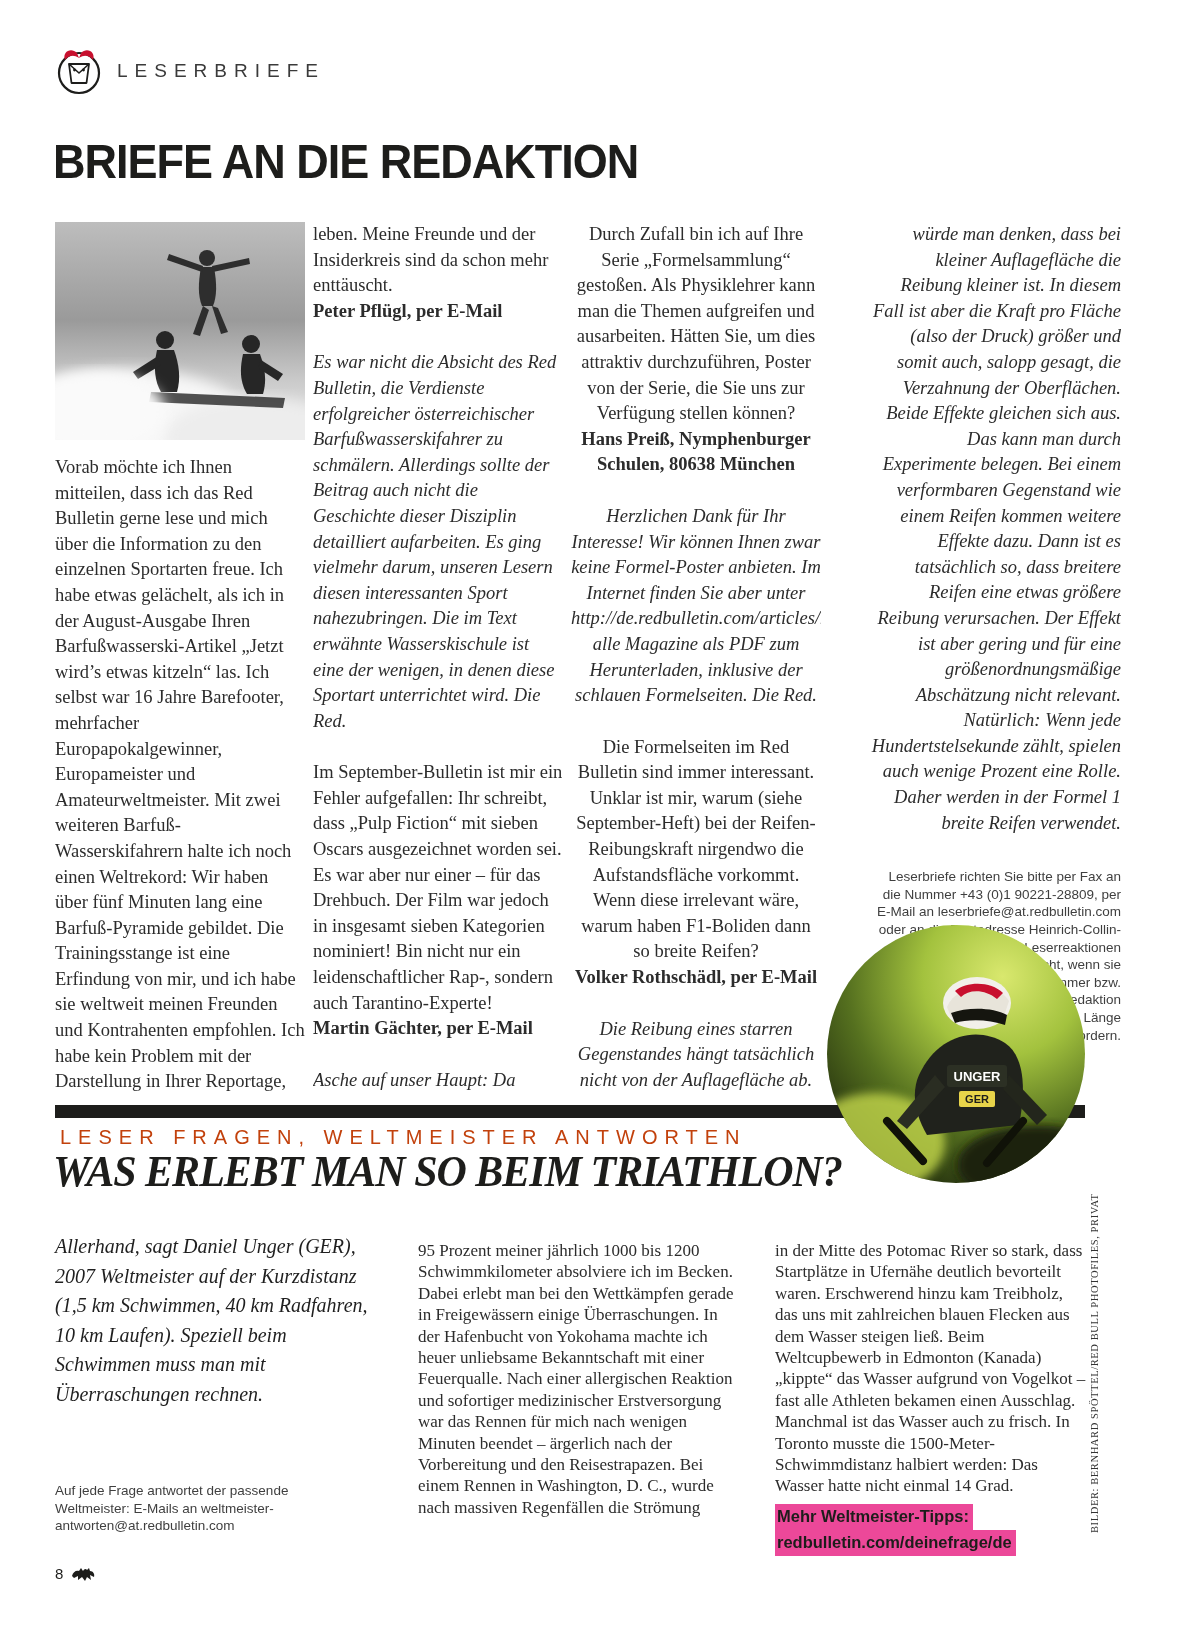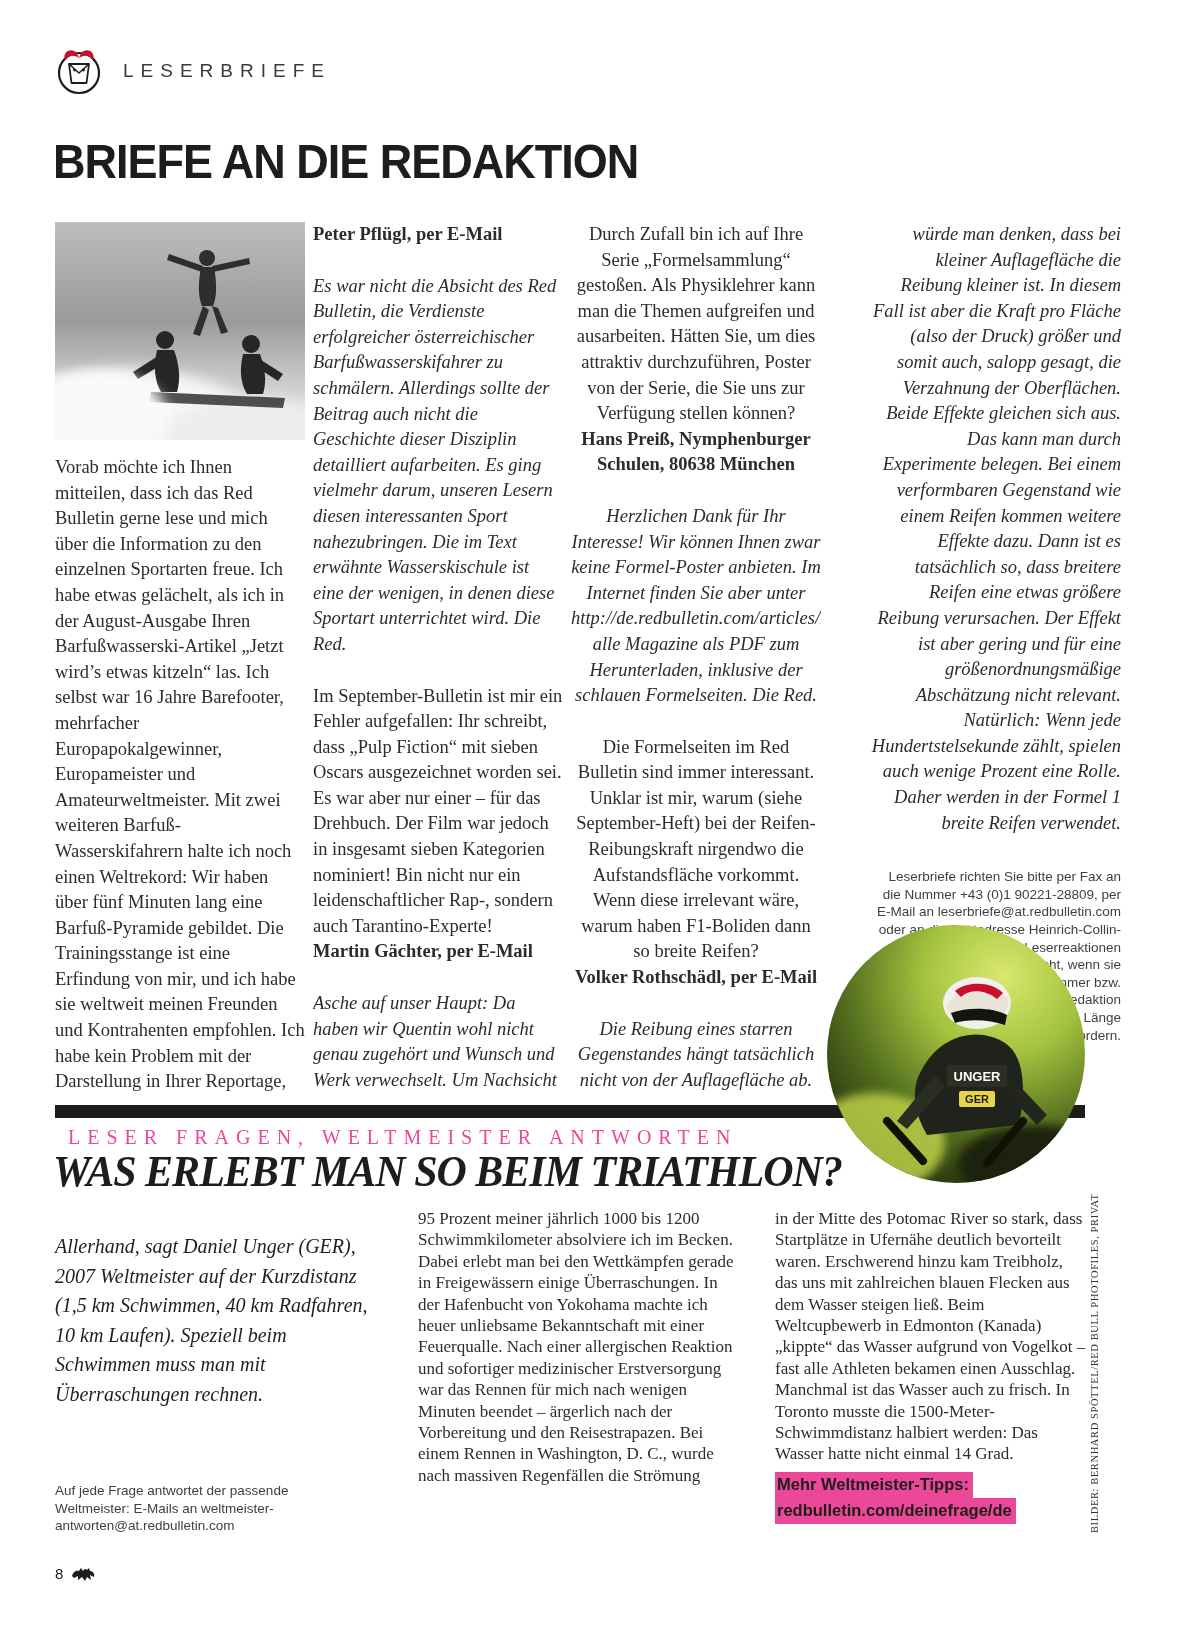--- a/index.html
+++ b/index.html
@@ -1,43 +1,43 @@
 <!DOCTYPE html>
 <html lang="de"><head>
 <meta charset="utf-8">
 <style>
   html,body{margin:0;padding:0;background:#e8e8e8;}
   .page{position:relative;width:1193px;height:1630px;background:#ffffff;margin:0 auto;overflow:hidden;
         font-family:"Liberation Serif",serif;color:#2c2c2c;}
   
-  .brand{position:absolute;left:55px;top:46px;display:flex;align-items:center;gap:20px;}
+  .brand{position:absolute;left:55px;top:46px;display:flex;align-items:center;gap:14px;}
   .brand-label{font-family:"Liberation Sans",sans-serif;font-size:19px;letter-spacing:7px;color:#3a3a3a;}
   .main-headline{position:absolute;left:53px;top:134px;margin:0;font-family:"Liberation Sans",sans-serif;
         font-weight:bold;font-size:45px;letter-spacing:-1px;color:#1d1d1b;transform:scaleY(1.08);transform-origin:left top;}
   
   .col{position:absolute;top:222px;width:250px;font-size:18.5px;line-height:25.6px;max-height:872px;overflow:hidden;}
   .c1{left:55px;} .c2{left:313px;} .c3{left:571px;text-align:center;} .c4{left:871px;text-align:right;}
   .col p{margin:0;}
   .mt{margin-top:26px !important;}
   .sig{font-weight:bold;}
   .reply{font-style:italic;}
   .smallprint{font-family:"Liberation Sans",sans-serif;font-size:13.5px;line-height:17.6px;color:#3f3f3f;}
   .c4 .smallprint{margin-top:32px;}
   
   .photo-waterski{position:relative;width:250px;height:218px;overflow:hidden;margin-bottom:15px;}
   .circle-photo{position:absolute;left:827px;top:925px;width:258px;height:258px;border-radius:50%;overflow:hidden;z-index:6;}
   
   .bar{position:absolute;left:55px;top:1105px;width:1030px;height:13px;background:#1d1d1b;}
-  .qa-kicker{position:absolute;left:68px;top:1126px;font-family:Liberation Serif, serif;font-size:20px;
-        letter-spacing:7px;color:#ec4899;}
+  .qa-kicker{position:absolute;left:60px;top:1126px;font-family:Liberation Sans, sans-serif;font-size:20px;
+        letter-spacing:7px;color:#c2410c;}
   .qa-headline{position:absolute;left:53px;top:1146px;margin:0;font-family:"Liberation Serif",serif;
         font-weight:bold;font-style:italic;font-size:42px;letter-spacing:-1px;color:#1d1d1b;transform:scaleY(1.05);transform-origin:left top;}
   .qa-intro{position:absolute;left:55px;top:1232px;width:332px;font-style:italic;font-size:20px;line-height:29.5px;color:#1f1f1f;}
   .qa-note{position:absolute;left:55px;top:1482px;width:290px;}
-  .qa-col{position:absolute;top:1208px;font-size:17px;line-height:21.4px;}
+  .qa-col{position:absolute;top:1240px;font-size:17px;line-height:21.4px;}
   .qa-mid{left:418px;width:318px;}
   .qa-right{left:775px;width:312px;}
   .qa-right p{margin:0;}
   .tips{margin-top:7px;font-family:"Liberation Sans",sans-serif;font-weight:bold;font-size:16.5px;line-height:23px;}
   .hl{background:#ec4899;color:#1d1d1b;padding:1px 4px 2px 2px;display:inline-block;}
   
   .credit-vertical{position:absolute;left:1089px;top:1188px;height:345px;width:16px;
         writing-mode:vertical-rl;transform:rotate(180deg);font-family:"Liberation Serif",serif;
         font-size:10.5px;letter-spacing:0.6px;color:#333;white-space:nowrap;}
   .footer{position:absolute;left:55px;top:1565px;display:flex;align-items:center;gap:7px;
@@ -100,20 +100,21 @@
           <path d="M206,138 L228,152 L223,159 L203,146 Z"></path>
           <path d="M96,170 L230,176 L228,186 L94,180 Z" opacity="0.8"></path>
         </g>
         <ellipse cx="40" cy="190" rx="70" ry="40" fill="#fafafa" filter="url(#blur8)"></ellipse>
       </svg>
     </div>
     <p>Vorab möchte ich Ihnen mitteilen, dass ich das Red Bulletin gerne lese und mich über die Information zu den einzelnen Sportarten freue. Ich habe etwas gelächelt, als ich in der August-Ausgabe Ihren Barfußwasserski-Artikel „Jetzt wird’s etwas kitzeln“ las. Ich selbst war 16 Jahre Barefooter, mehrfacher Europapokalgewinner, Europameister und Amateurweltmeister. Mit zwei weiteren Barfuß-Wasserskifahrern halte ich noch einen Weltrekord: Wir haben über fünf Minuten lang eine Barfuß-Pyramide gebildet. Die Trainingsstange ist eine Erfindung von mir, und ich habe sie weltweit meinen Freunden und Kontrahenten empfohlen. Ich habe kein Problem mit der Darstellung in Ihrer Reportage, dass diese Leute das „Barefooting“ in Österreich bekannt gemacht haben, und kann damit gut</p>
   </div>
 
   <div class="col c2">
+    <p>leben. Meine Freunde und der Insiderkreis sind da schon mehr enttäuscht.</p>
     <p class="sig">Peter Pflügl, per E-Mail</p>
     <p class="reply mt">Es war nicht die Absicht des Red Bulletin, die Verdienste erfolgreicher österreichischer Barfußwasserskifahrer zu schmälern. Allerdings sollte der Beitrag auch nicht die Geschichte dieser Disziplin detailliert aufarbeiten. Es ging vielmehr darum, unseren Lesern diesen interessanten Sport nahezubringen. Die im Text erwähnte Wasserskischule ist eine der wenigen, in denen diese Sportart unterrichtet wird. Die Red.</p>
     <p class="mt">Im September-Bulletin ist mir ein Fehler aufgefallen: Ihr schreibt, dass „Pulp Fiction“ mit sieben Oscars ausgezeichnet worden sei. Es war aber nur einer – für das Drehbuch. Der Film war jedoch in insgesamt sieben Kategorien nominiert! Bin nicht nur ein leidenschaftlicher Rap-, sondern auch Tarantino-Experte!</p>
     <p class="sig">Martin Gächter, per E-Mail</p>
     <p class="reply mt">Asche auf unser Haupt: Da haben wir Quentin wohl nicht genau zugehört und Wunsch und Werk verwechselt. Um Nachsicht bittet: Die Red.</p>
   </div>
 
   <div class="col c3">
     <p>Durch Zufall bin ich auf Ihre Serie „Formelsammlung“ gestoßen. Als Physiklehrer kann man die Themen aufgreifen und ausarbeiten. Hätten Sie, um dies attraktiv durchzuführen, Poster von der Serie, die Sie uns zur Verfügung stellen können?</p>
     <p class="sig">Hans Preiß, Nymphenburger Schulen, 80638 München</p>

